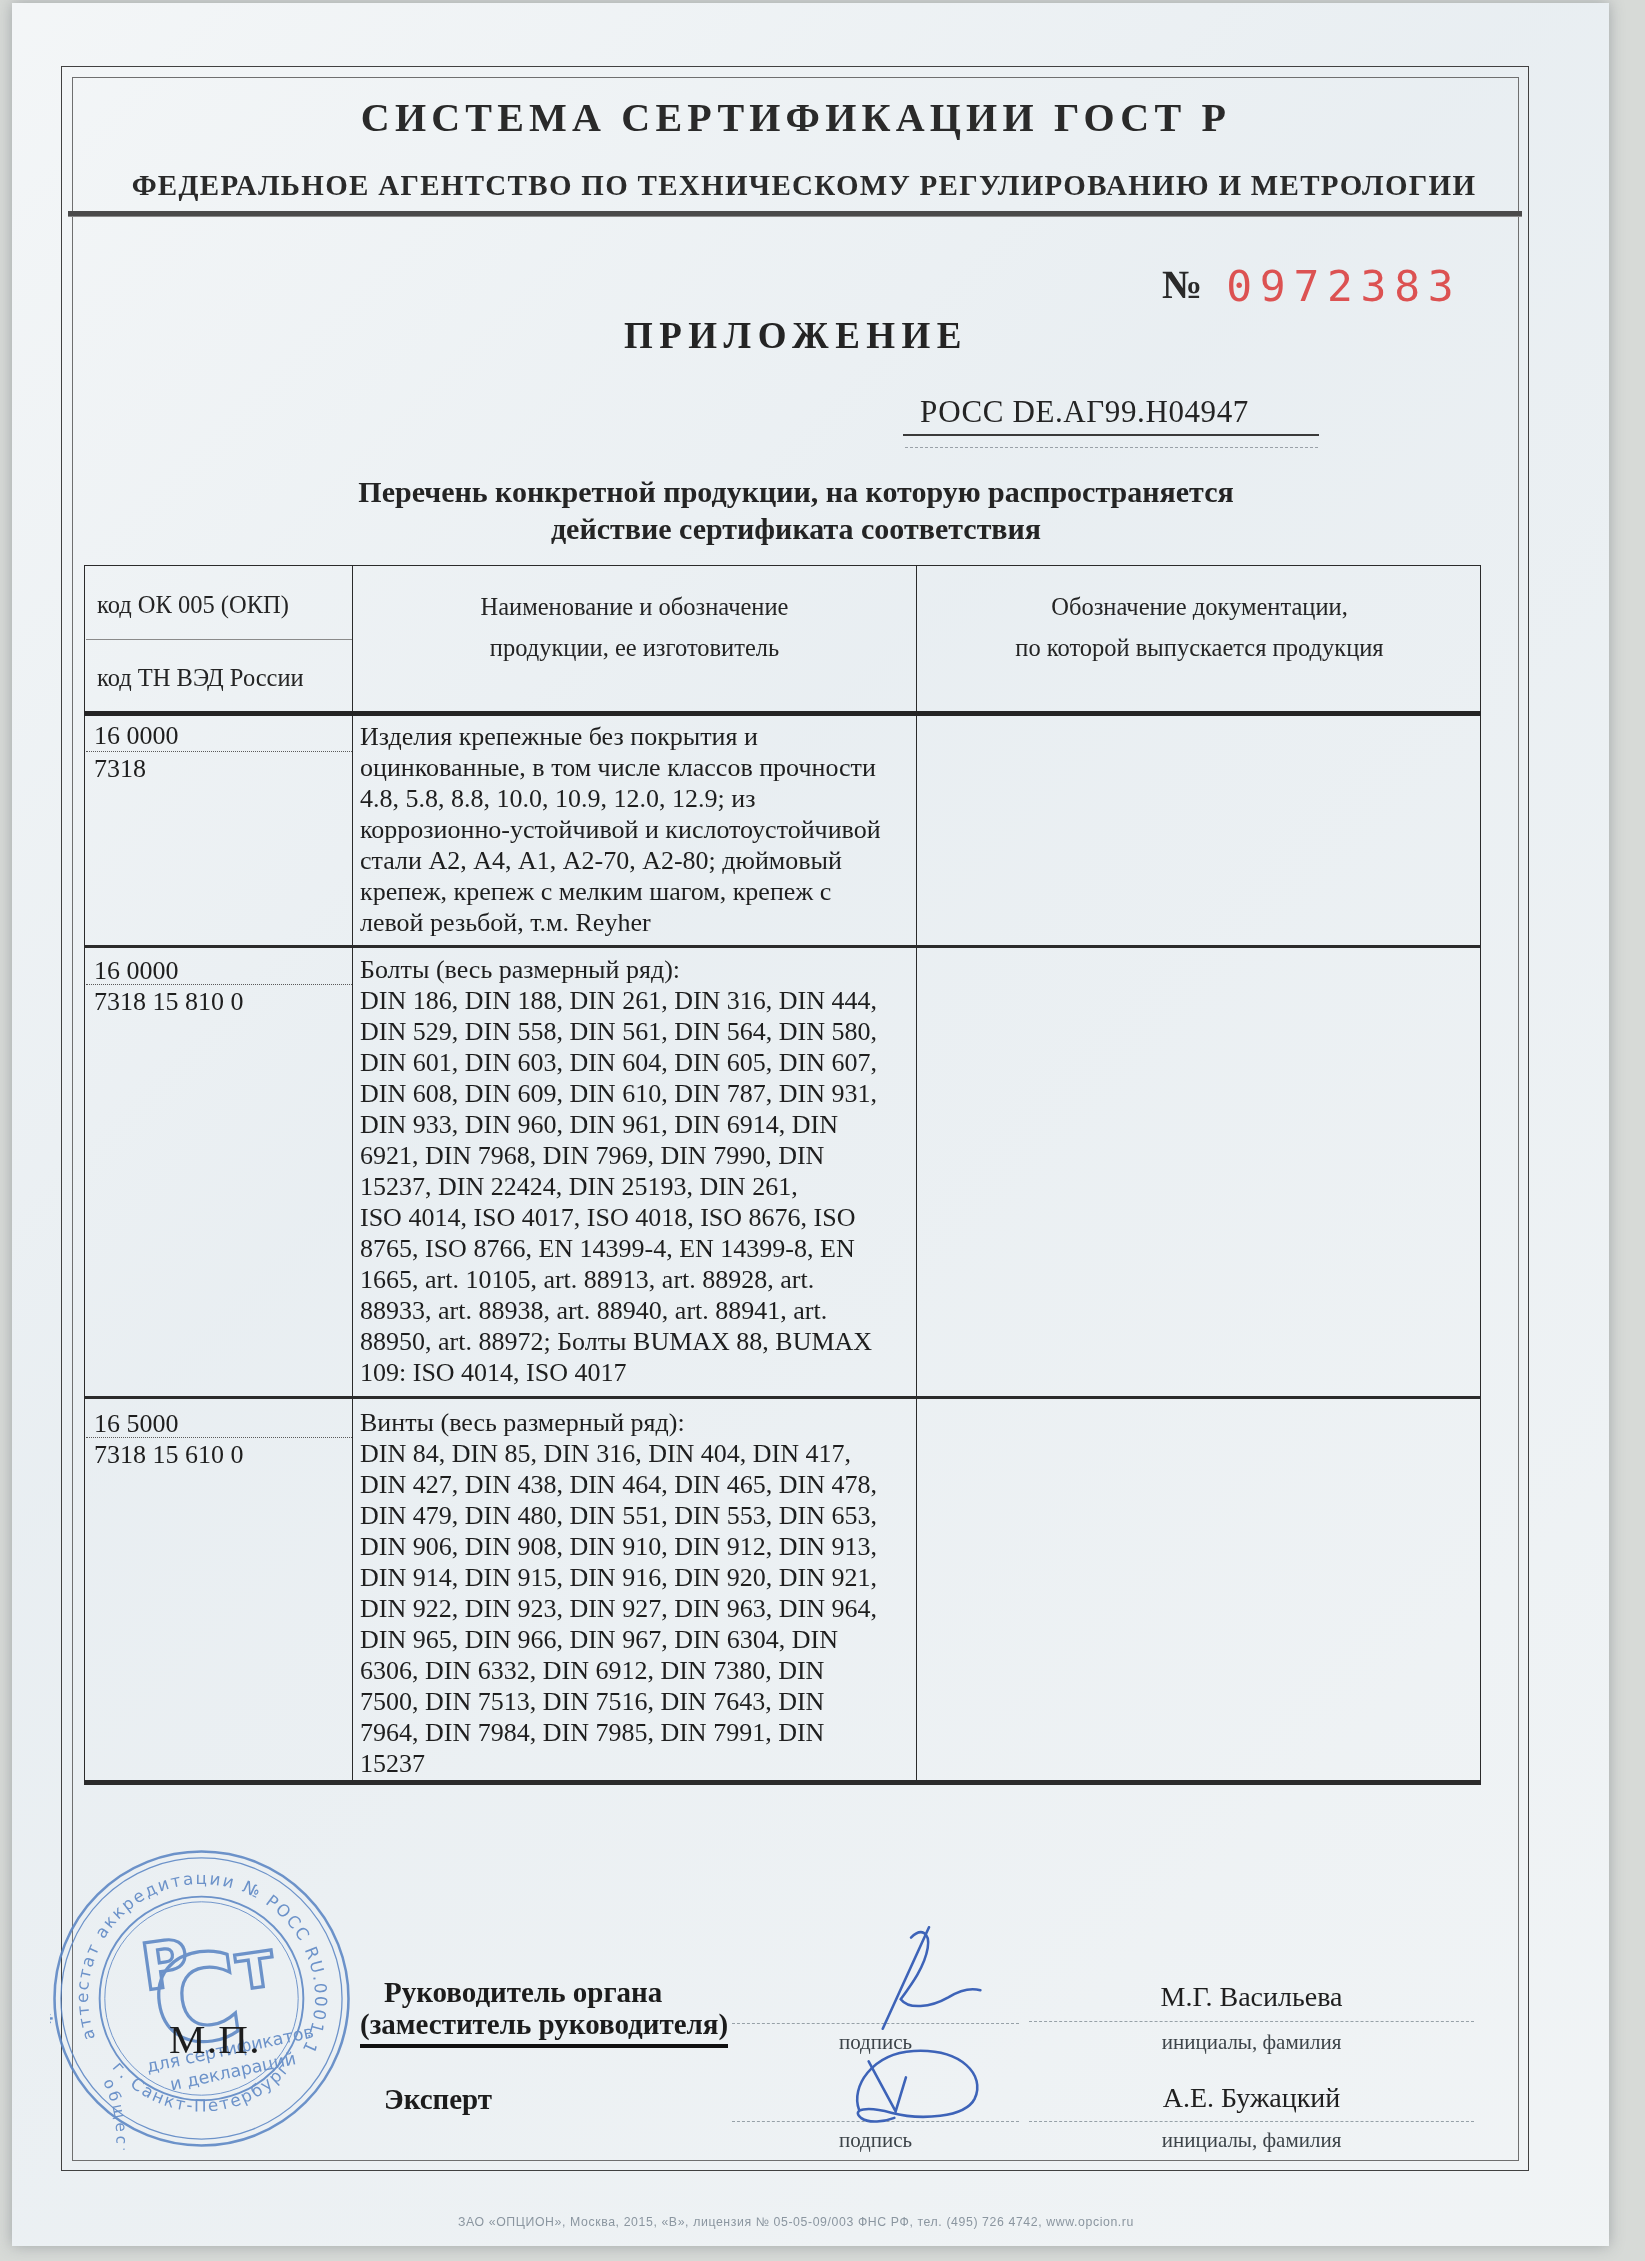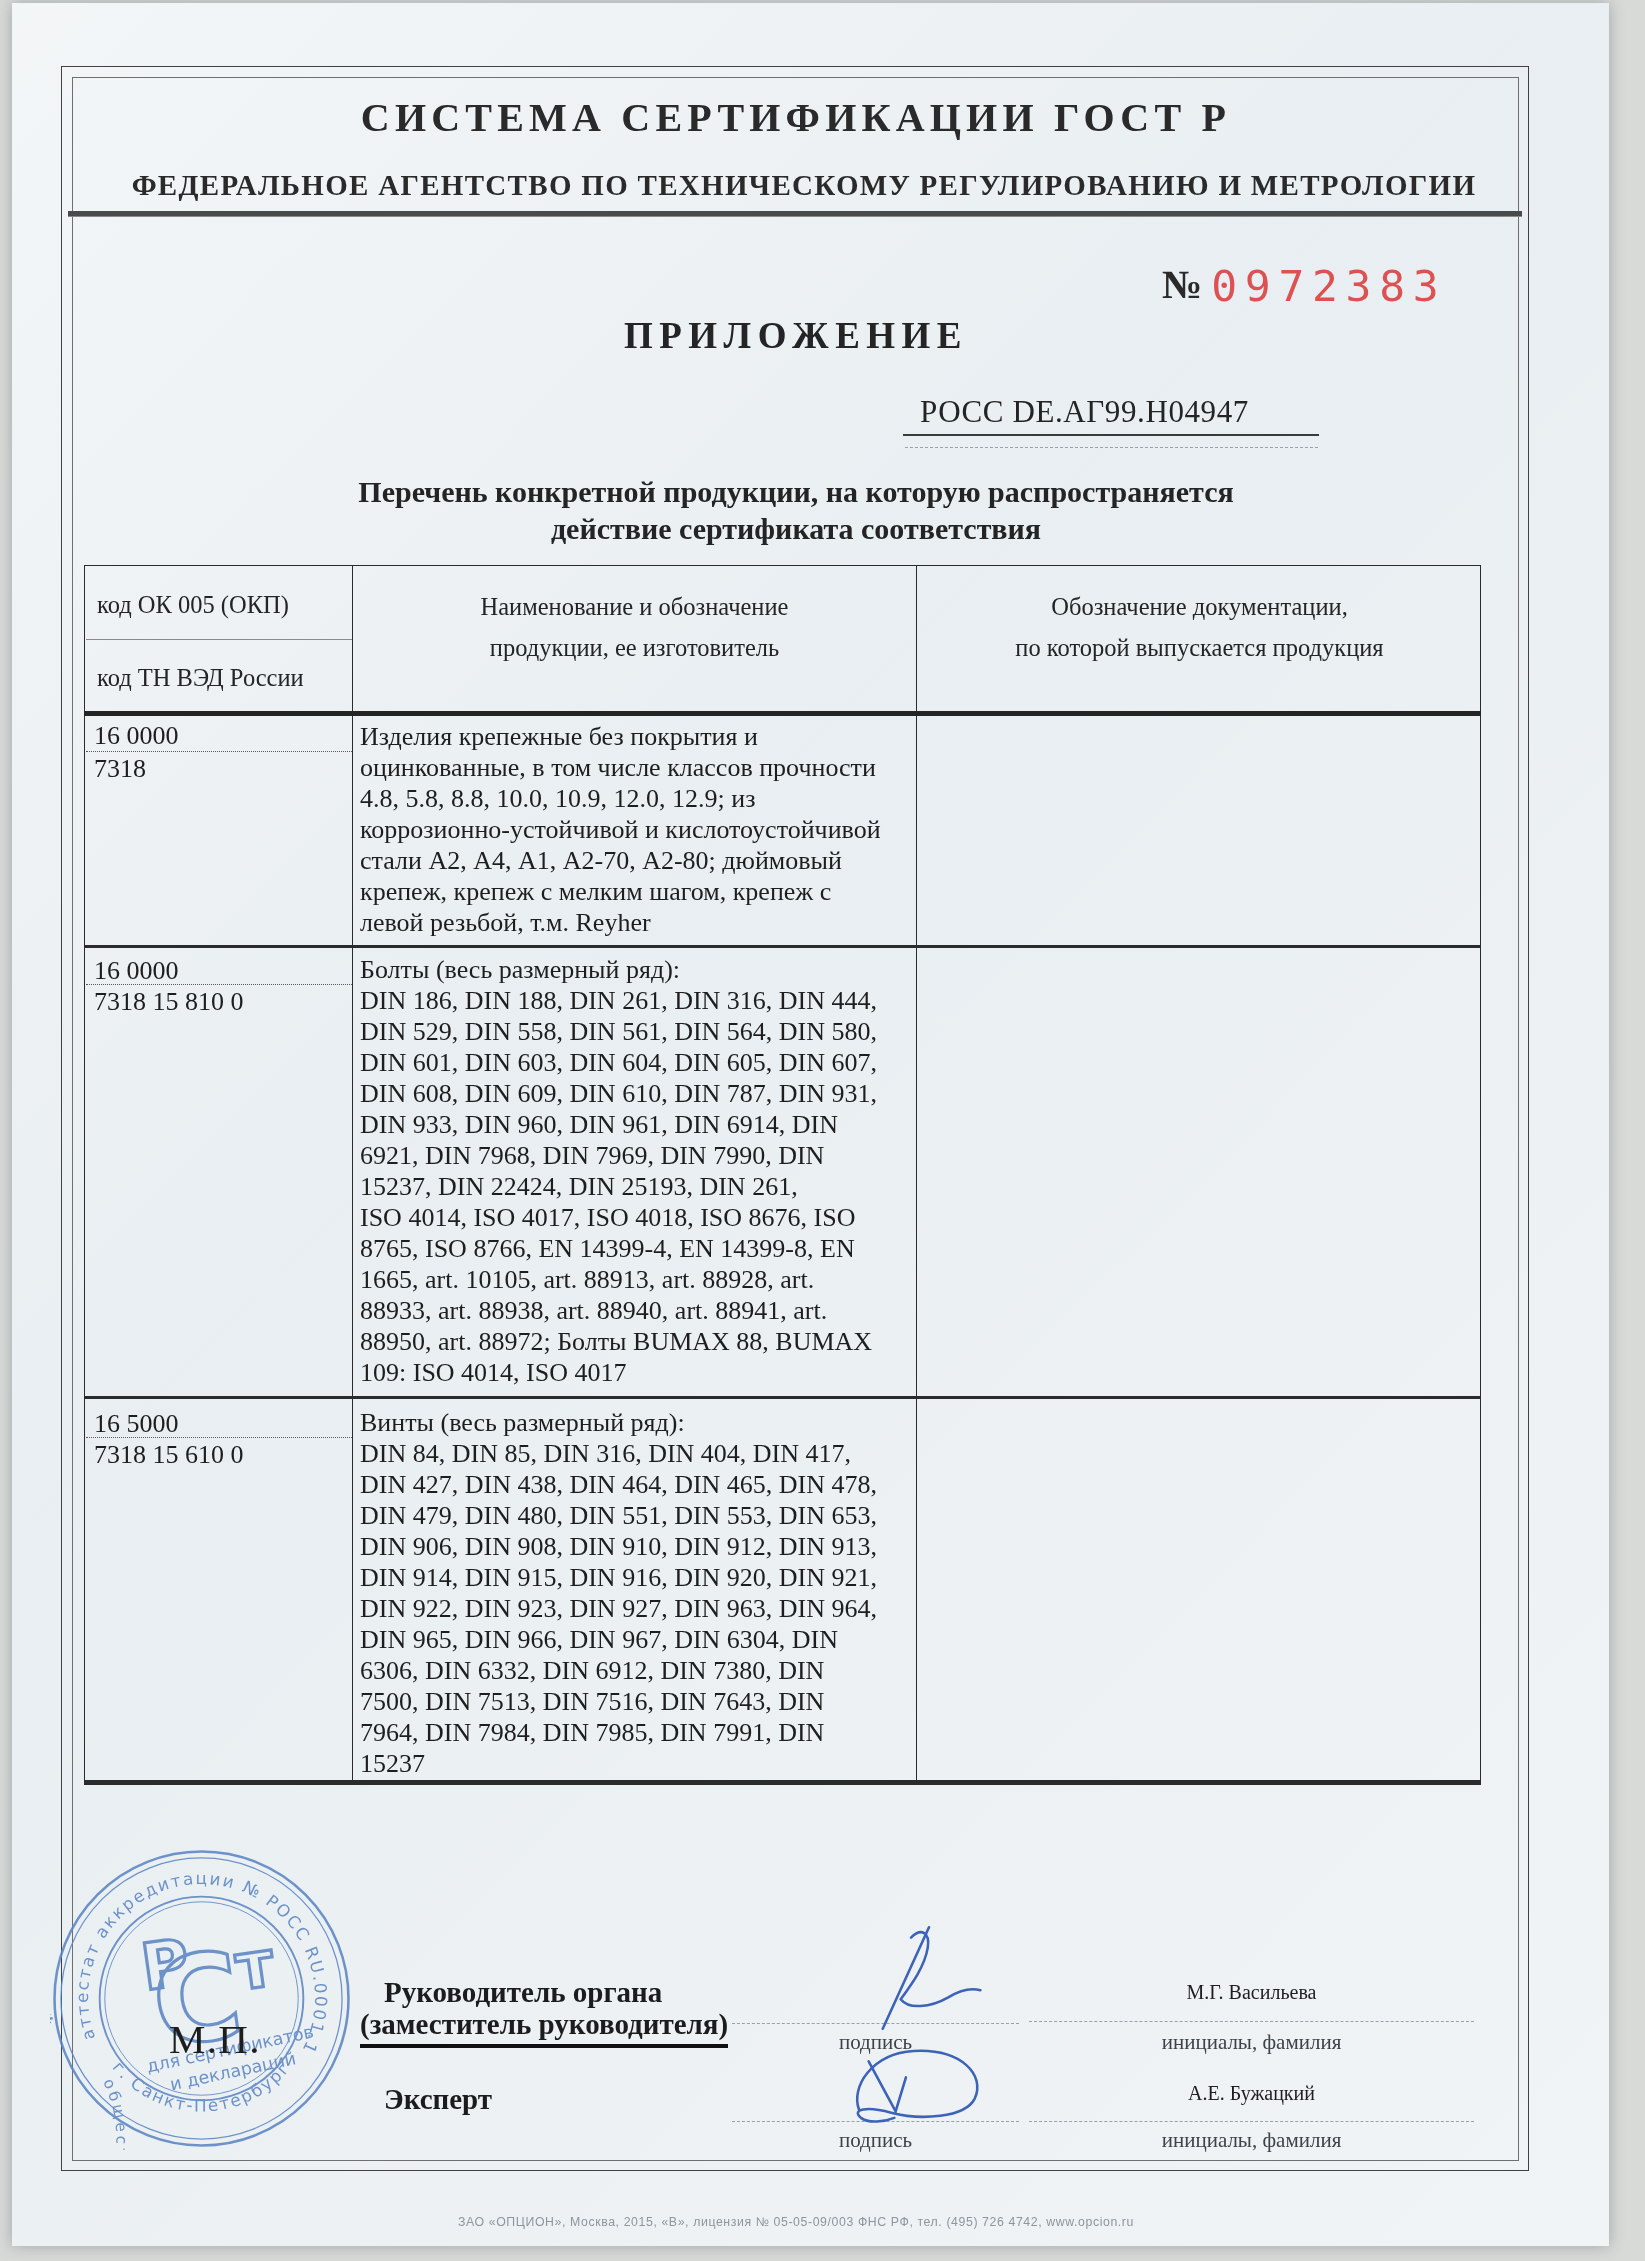--- a/index.html
+++ b/index.html
@@ -10,21 +10,21 @@
          box-shadow:0 0 14px rgba(60,70,80,.35);
          background-image:linear-gradient(135deg, rgba(255,255,255,.35) 0%, rgba(220,230,238,.25) 40%, rgba(255,255,255,.2) 100%);}
   .frame-outer{left:61px;top:66px;width:1468px;height:2105px;border:1.9px solid #414141;box-sizing:border-box;}
   .frame-inner{left:72px;top:77px;width:1447px;height:2084px;border:1.3px solid #6f6f6f;box-sizing:border-box;}
   .centered{left:61px;width:1470px;text-align:center;}
   .sys-title{top:94px;font-size:40px;font-weight:bold;letter-spacing:5.2px;color:#2a2a2a;white-space:nowrap;}
   .agency-title{top:169px;font-size:29px;font-weight:bold;letter-spacing:1.3px;color:#2a2a2a;white-space:nowrap;margin-left:8px;}
   .rule{left:68px;top:211px;width:1454px;height:4.5px;background:#4a4a4a;border-bottom:1.3px solid #8a8a8a;}
   .doc-number{left:1162px;top:261px;white-space:nowrap;}
   .doc-number .no{font-size:40px;font-weight:bold;color:#2a2a2a;vertical-align:top;}
-  .doc-number .digits{font-family:"DejaVu Sans Mono",monospace;font-size:43px;color:#dc5252;letter-spacing:7.7px;margin-left:9px;vertical-align:top;}
+  .doc-number .digits{font-family:"DejaVu Sans Mono",monospace;font-size:43px;color:#dc5252;letter-spacing:7.7px;margin-left:24px;vertical-align:top;}
   .appendix-title{top:314px;font-size:37px;font-weight:bold;letter-spacing:6.5px;color:#242424;}
   .cert-label{left:394px;top:400px;font-size:30px;font-weight:bold;letter-spacing:0.6px;color:#242424;white-space:nowrap;}
   .cert-number{left:920px;top:394px;font-size:31px;color:#242424;letter-spacing:0.6px;white-space:nowrap;}
   .cert-underline{left:903px;top:434px;width:416px;height:1.9px;background:#3a3a3a;}
   .cert-underline2{left:905px;top:447px;width:413px;height:0;border-top:1.3px dashed #9aa1a8;}
   .scope1{top:475px;font-size:30px;font-weight:bold;color:#242424;white-space:nowrap;}
   .scope2{top:512px;font-size:30px;font-weight:bold;color:#242424;white-space:nowrap;}
 
   
   .tbl{left:84px;top:565px;width:1397px;height:1220px;border:1.9px solid #2b2b2b;border-bottom-width:5.2px;box-sizing:border-box;}
@@ -44,21 +44,21 @@
   .code{left:94px;font-size:26px;color:#1e1e1e;white-space:nowrap;}
   .dotted-split{left:86px;width:266px;height:0;border-top:1.9px dotted #5a5a5a;}
   .desc{left:360px;width:581px;font-size:26px;line-height:31px;color:#1e1e1e;white-space:pre-line;}
   .docs-cell{left:923px;width:555px;font-size:26px;color:#1e1e1e;}
 
   
   .sign-label{font-size:29px;font-weight:bold;color:#1c1c1c;white-space:nowrap;}
   .deputy{border-bottom:4.5px solid #101010;padding-bottom:3.2px;}
   .dashline{height:0;border-top:1.3px dashed #97a1a8;}
   .small-cap{font-family:Liberation Serif, serif;font-size:21px;color:#3d4449;white-space:nowrap;}
-  .name{font-size:20px;color:#1e1e1e;white-space:nowrap;}
+  .name{font-size:28px;color:#1e1e1e;white-space:nowrap;}
   .mp{left:169px;top:2015px;font-size:41px;color:#1d1d1d;letter-spacing:1.3px;z-index:6;}
   .footer{left:61px;width:1470px;top:2215px;text-align:center;font-family:"Liberation Sans","DejaVu Sans",sans-serif;
           font-size:12.3px;letter-spacing:0.6px;color:#8b96a0;white-space:nowrap;}
   svg text{font-family:"DejaVu Sans","Liberation Sans",sans-serif;}
 </style>
 </head>
 <body>
 
 <div class="page">
   <div class="abs paper"></div>

